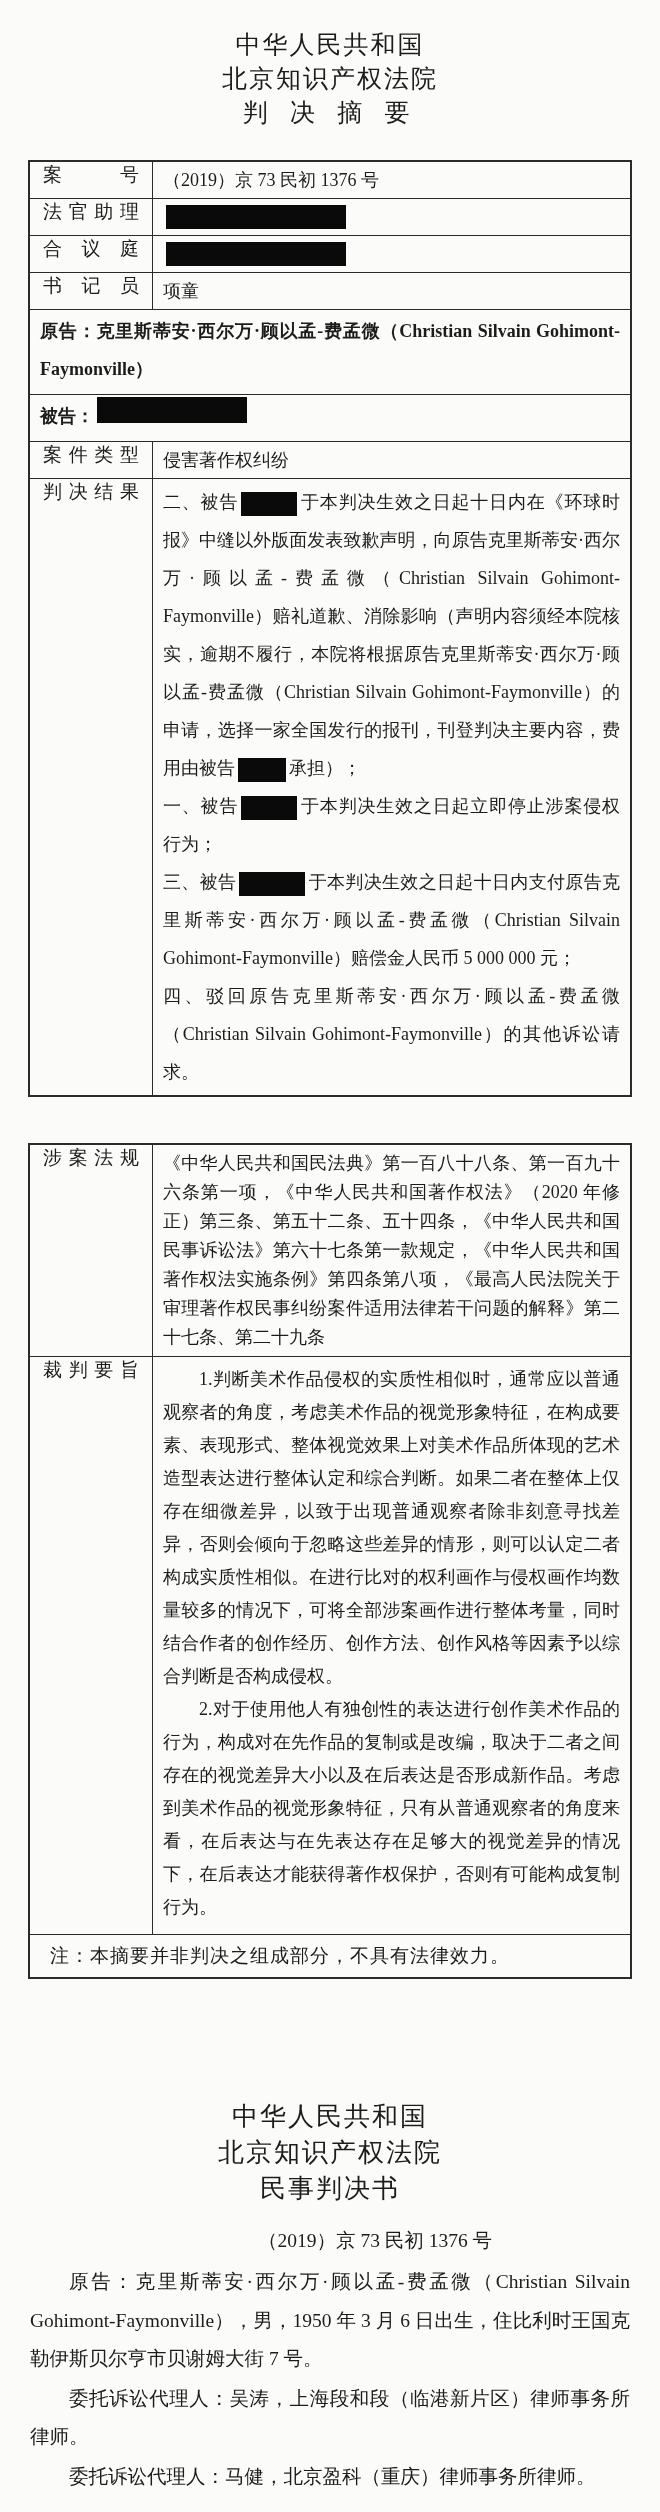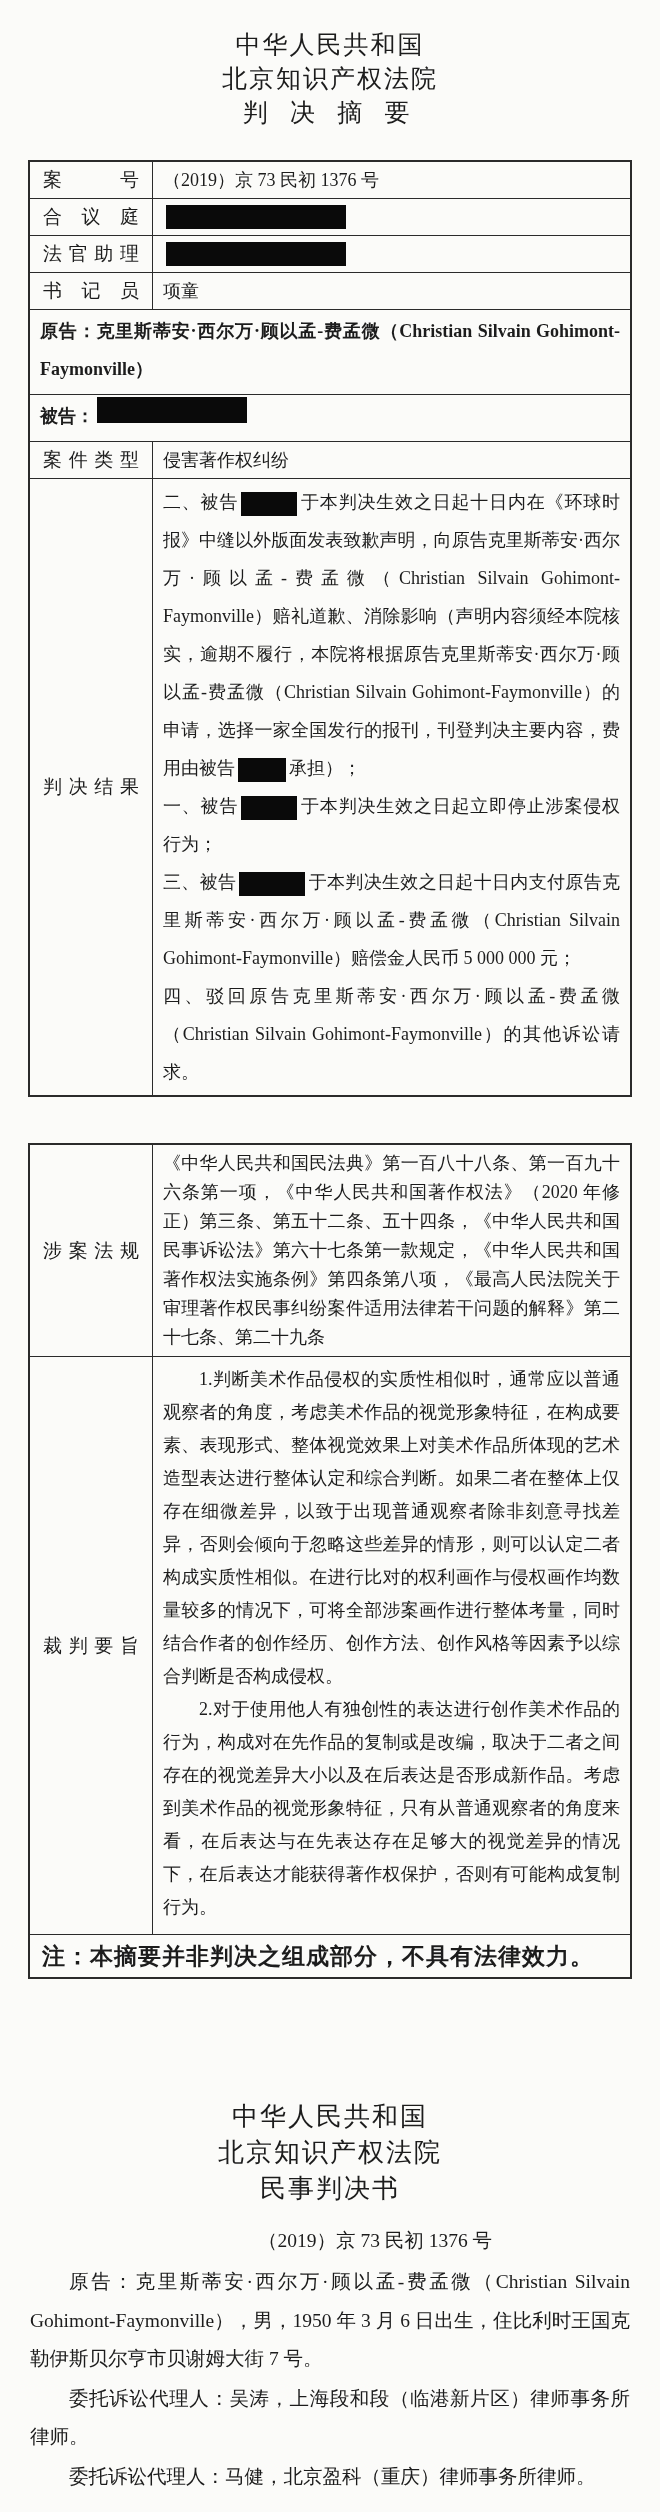--- a/index.html
+++ b/index.html
@@ -12,37 +12,37 @@
   .t1{font-size:25px;line-height:34px;letter-spacing:2px;}
   .t1.spaced{letter-spacing:8px;}
   
   .tbl{margin:0 28px;border:2px solid #2b2b2b;}
   .tbl1{margin-top:30px;}
   .tbl2{margin-top:46px;}
   .row{display:flex;align-items:stretch;}
   .row + .row{border-top:1.5px solid #2b2b2b;}
   .lbl{
     width:96px;flex:0 0 auto;padding:0 13px;border-right:1.5px solid #2b2b2b;
-    display:flex;align-items:center;
+    display:flex;align-items:flex-start;
   }
   .lbl span{display:block;width:100%;font-size:19px;text-align:justify;text-align-last:justify;}
   .val{flex:1 1 auto;padding:2px 10px;font-size:18px;line-height:34px;text-align:justify;overflow-wrap:break-word;}
   .vcenter{display:flex;align-items:center;min-height:36px;padding-top:0;padding-bottom:0;}
   .parties{padding:0;font-weight:bold;}
   .parties .sub{padding:2px 10px;line-height:38px;}
   .parties .plaintiff{border-bottom:1.5px solid #2b2b2b;min-height:80px;}
   .parties .defendant{min-height:42px;display:flex;align-items:flex-start;}
   .result{padding:4px 10px;line-height:38px;}
   .ritem{text-align:justify;}
   .laws{line-height:29px;padding:4px 10px;}
   .gist{padding:6px 10px 10px;}
   .gist p{margin:0;line-height:33px;text-indent:2em;text-align:justify;}
   .note-row .note{
     flex:1;min-height:42px;display:flex;align-items:center;
-    padding:0 12px;font-size:23px;font-weight:700;letter-spacing:1px;
+    padding:0 20px;font-size:19px;font-weight:400;letter-spacing:1px;
   }
   
   .redact{display:inline-block;background:#0a0a0a;height:24px;vertical-align:middle;margin:0 3px;}
   
   .doc2{margin-top:92px;}
   .t2{font-size:26px;line-height:36px;letter-spacing:2px;}
   .case-no{margin-top:16px;padding-right:168px;text-align:right;font-size:19.5px;line-height:36px;}
   .paras{margin-top:4px;}
   .para{margin:1px 30px;font-size:19.5px;line-height:38.5px;text-indent:2em;text-align:justify;overflow-wrap:break-word;}
 </style>
@@ -59,29 +59,29 @@
 
   <div class="tbl tbl1">
     <div class="row">
       <div class="lbl">
           <span>案号</span>
         </div>
       <div class="val vcenter">（2019）京 73 民初 1376 号</div>
     </div>
     <div class="row">
       <div class="lbl">
-          <span>合议庭</span>
+          <span>法官助理</span>
         </div>
       <div class="val vcenter">
           <span class="redact" style="width: 180px; height: 24px;"></span>
         </div>
     </div>
     <div class="row">
       <div class="lbl">
-          <span>法官助理</span>
+          <span>合议庭</span>
         </div>
       <div class="val vcenter">
           <span class="redact" style="width: 180px; height: 24px;"></span>
         </div>
     </div>
     <div class="row">
       <div class="lbl">
           <span>书记员</span>
         </div>
       <div class="val vcenter">项童</div>

